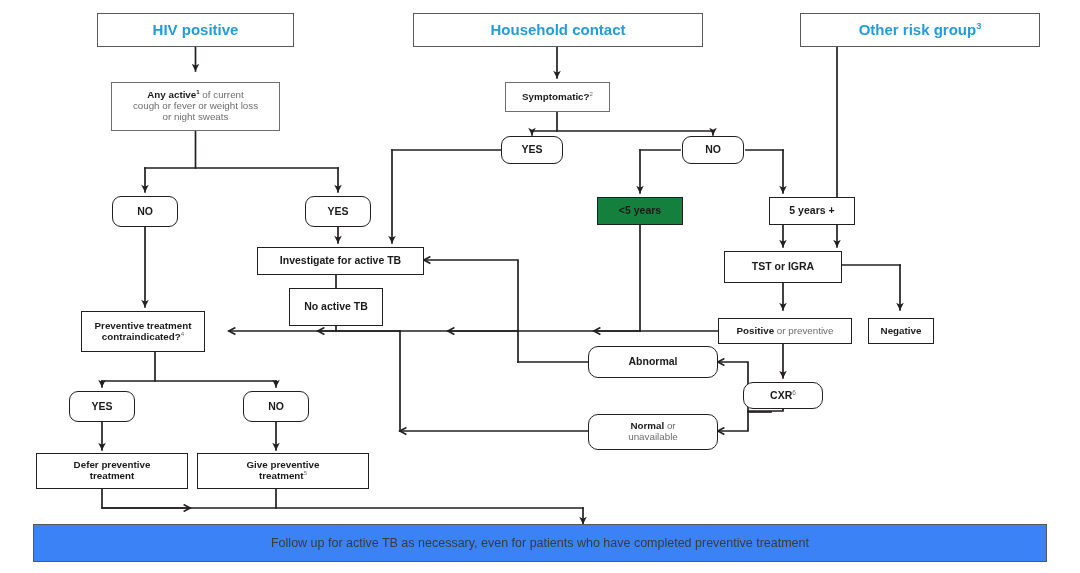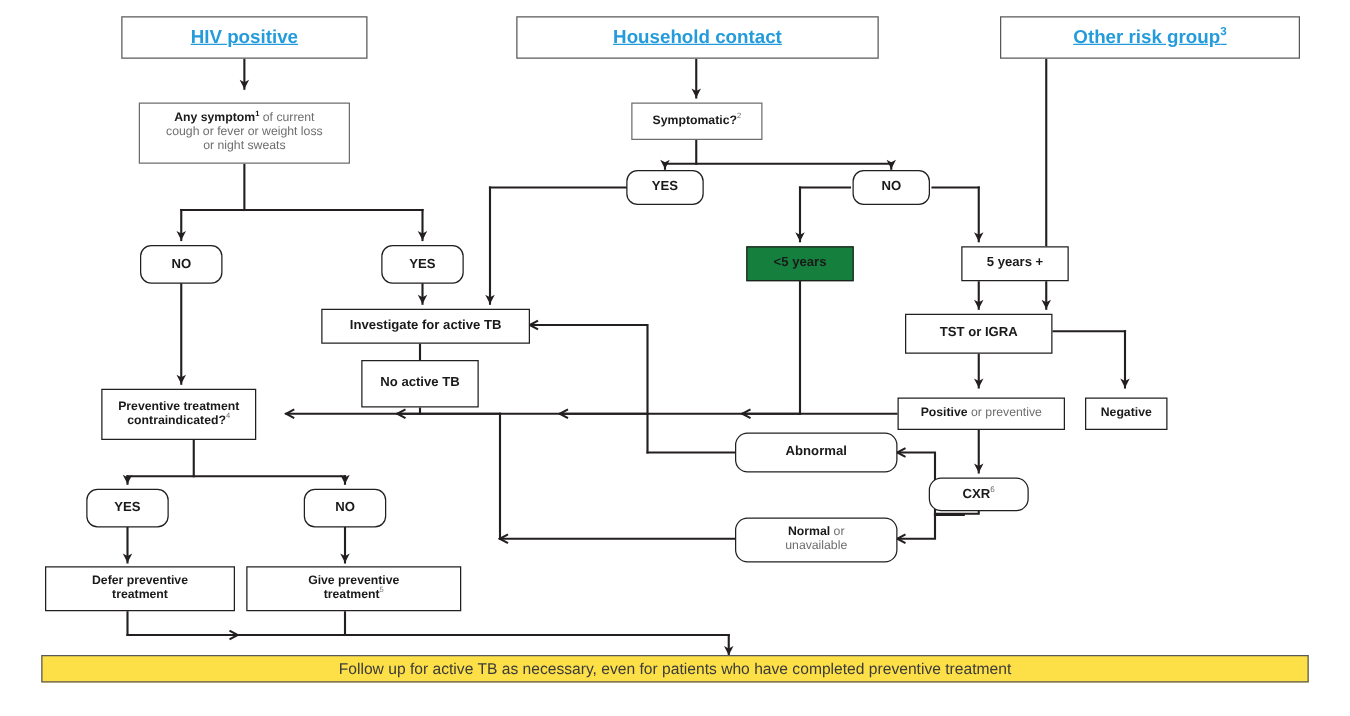--- a/index.html
+++ b/index.html
@@ -2,21 +2,21 @@
 <html><head>
 <meta charset="utf-8">
 <style>
   html,body{margin:0;padding:0;background:#ffffff;}
   body{font-family:"Liberation Sans",sans-serif;}
   #wrap{position:relative;width:1080px;height:573px;background:#ffffff;overflow:hidden;}
   svg{position:absolute;left:0;top:0;width:1080px;height:573px;}
   .nodeText{position:absolute;display:flex;align-items:center;justify-content:center;
             text-align:center;box-sizing:border-box;pointer-events:auto;}
   .nodeText span{line-height:1.12;}
-  .hdr{color:#249BDB;font-weight:bold;font-size:15px;text-decoration:underline;}
+  .hdr{color:#249BDB;font-weight:bold;font-size:15px;}
   .bold{font-weight:bold;color:#1a1a1a;}
   .plain{font-weight:normal;color:#6d6d6d;}
   .f11{font-size:10.5px;}
   .f10{font-size:9.8px;}
   .banner{color:#3b3b3b;font-size:12.5px;font-weight:normal;}
   sup{font-size:0.62em;vertical-align:super;line-height:0;}
 </style>
 </head>
 <body>
 
@@ -121,21 +121,21 @@
   <div class="nodeText" style="left:413px;top:13px;width:290px;height:34px;border:1.6px solid #58595b;background:#fff;">
     <span class="hdr">Household contact</span>
   </div>
 
   <div class="nodeText" style="left:800px;top:13px;width:240px;height:34px;border:1.6px solid #58595b;background:#fff;">
     <span class="hdr"><span>Other risk group</span><sup>3</sup></span>
   </div>
 
   <div class="nodeText" style="left:111px;top:82px;width:169px;height:49px;border:1.2px solid #6d6e71;background:#fff;">
     <span class="f10">
-      <span class="bold">Any symptom</span><sup class="bold">1</sup><span class="plain"> of current</span><br>
+      <span class="bold">Any active</span><sup class="bold">1</sup><span class="plain"> of current</span><br>
       <span class="plain">cough or fever or weight loss</span><br>
       <span class="plain">or night sweats</span>
     </span>
   </div>
 
   <div class="nodeText" style="left:505px;top:82px;width:105px;height:30px;border:1.2px solid #6d6e71;background:#fff;">
     <span class="f10 bold"><span>Symptomatic?</span><sup class="plain">2</sup></span>
   </div>
 
   <div class="nodeText" style="left:112px;top:196px;width:66px;height:31px;border:1.6px solid #231f20;border-radius:9px;background:#fff;">
@@ -213,17 +213,17 @@
       <span>Defer preventive</span><br><span>treatment</span>
     </span>
   </div>
 
   <div class="nodeText" style="left:197px;top:453px;width:172px;height:36px;border:1.3px solid #231f20;background:#fff;">
     <span class="f10 bold">
       <span>Give preventive</span><br><span>treatment</span><sup class="plain">5</sup>
     </span>
   </div>
 
-  <div class="nodeText" style="left:33px;top:524px;width:1014px;height:22px;border:1.5px solid #58595b;background:#fde047;justify-content:center;">
+  <div class="nodeText" style="left:33px;top:524px;width:1014px;height:38px;border:1.5px solid #58595b;background:#3b82f6;justify-content:center;">
     <span class="banner">Follow up for active TB as necessary, even for patients who have completed preventive treatment</span>
   </div>
 
 </div>
 
 </body></html>

